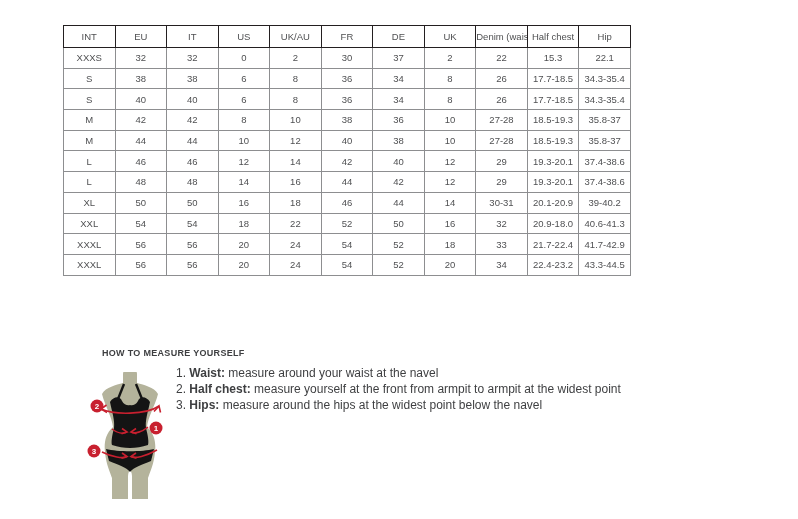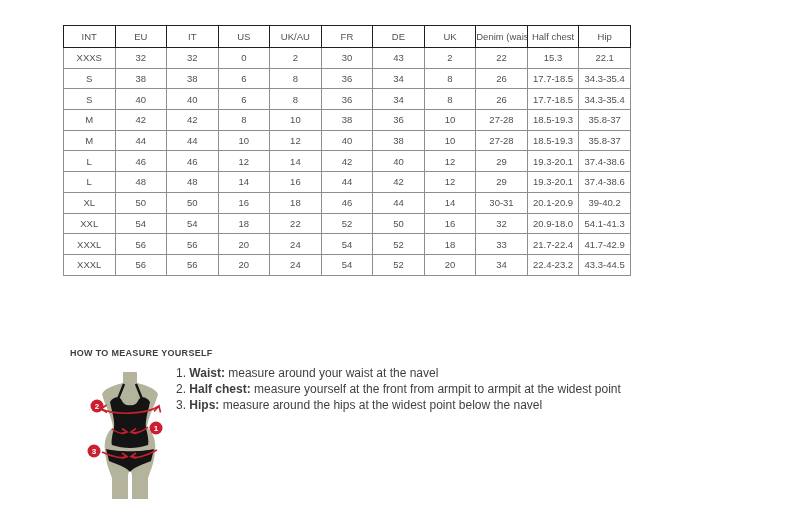--- a/index.html
+++ b/index.html
@@ -20,21 +20,21 @@
   }
   table.size-table td {
     border:1px solid #8d8e90;
     height:20.7px; font-size:9.5px;
     color:#4f5052; text-align:center; vertical-align:middle;
     padding:0; overflow:hidden; white-space:nowrap;
   }
 
   
   .measure-title {
-    position:absolute; left:48px; top:348px;
+    position:absolute; left:80px; top:348px;
     font-size:9px; font-weight:bold; letter-spacing:0.3px;
     color:#3e3f41;
     padding-left:22px;
   }
   .figure-wrap {
     position:absolute; left:84px; top:372px; width:82px; height:128px;
   }
   .measure-list {
     position:absolute; left:176px; top:369px;
     font-size:12px; color:#3e3f41; line-height:9px;
@@ -68,21 +68,21 @@
       </tr>
   </thead>
   <tbody id="table-body">
       <tr>
         <td>XXXS</td>
         <td>32</td>
         <td>32</td>
         <td>0</td>
         <td>2</td>
         <td>30</td>
-        <td>43</td>
+        <td>37</td>
         <td>2</td>
         <td>22</td>
         <td>15.3</td>
         <td>22.1</td>
       </tr>
       <tr>
         <td>S</td>
         <td>38</td>
         <td>38</td>
         <td>6</td>
@@ -176,21 +176,21 @@
         <td>XXL</td>
         <td>54</td>
         <td>54</td>
         <td>18</td>
         <td>22</td>
         <td>52</td>
         <td>50</td>
         <td>16</td>
         <td>32</td>
         <td>20.9-18.0</td>
-        <td>54.1-41.3</td>
+        <td>40.6-41.3</td>
       </tr>
       <tr>
         <td>XXXL</td>
         <td>56</td>
         <td>56</td>
         <td>20</td>
         <td>24</td>
         <td>54</td>
         <td>52</td>
         <td>18</td>

